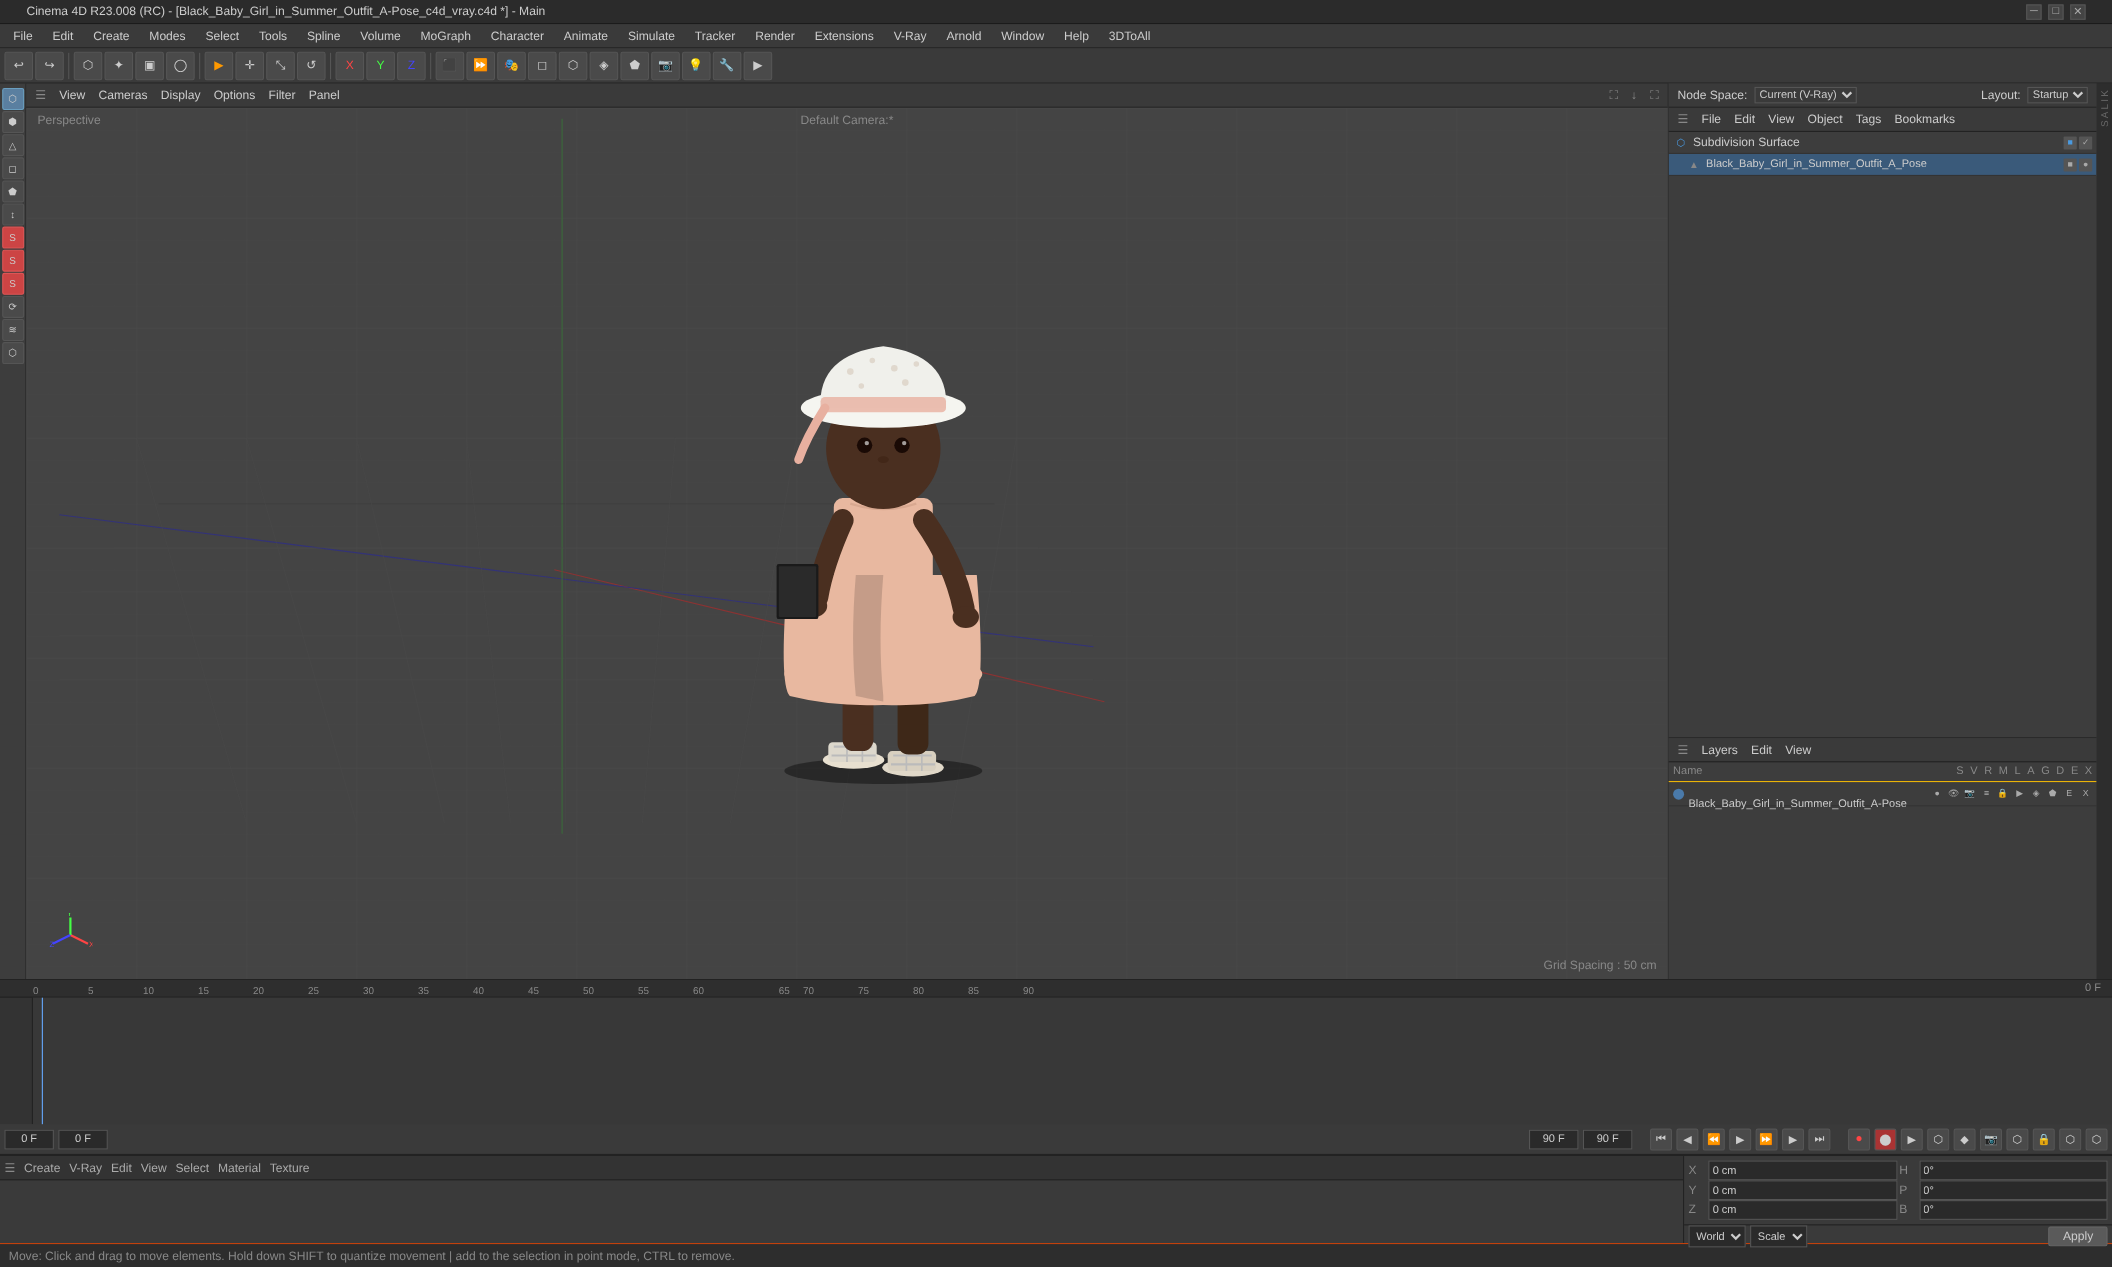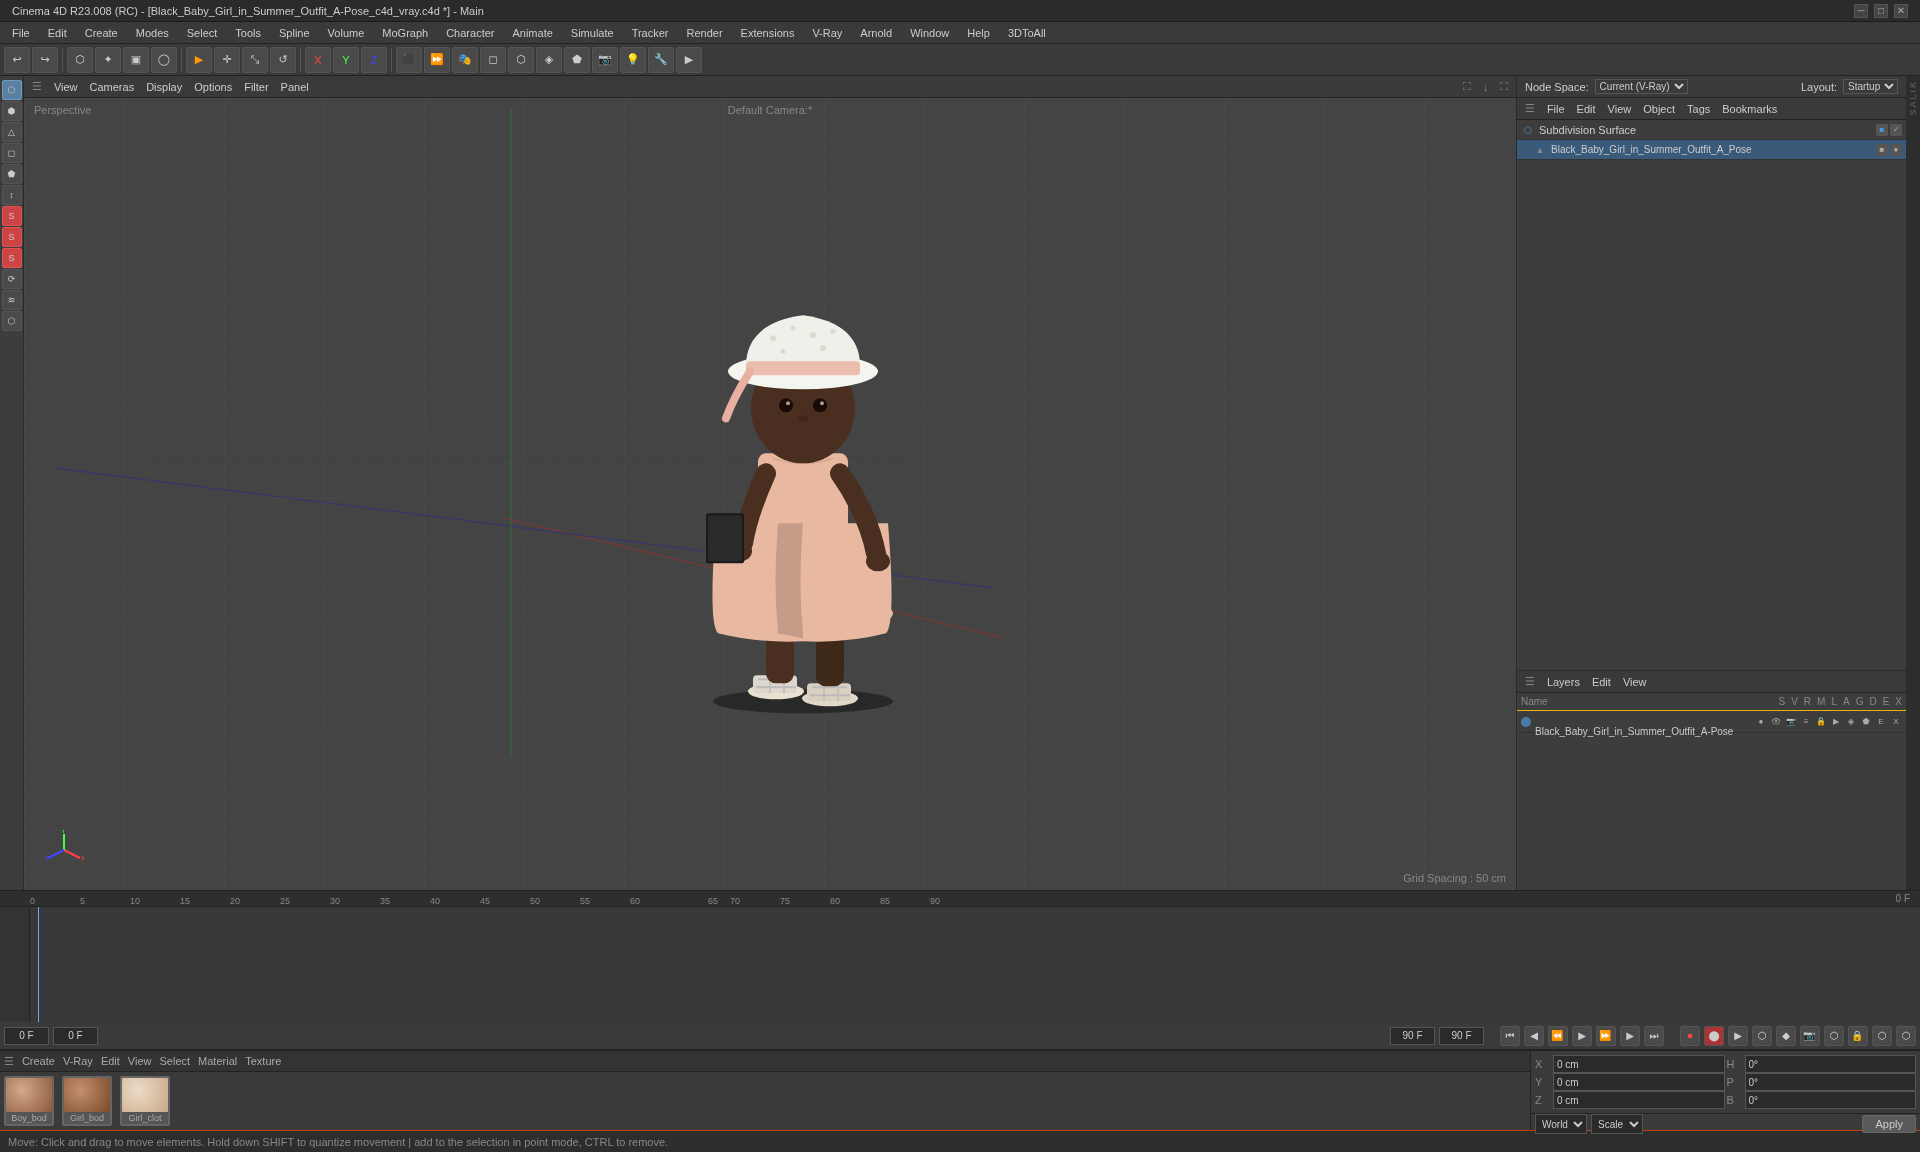--- a/index.html
+++ b/index.html
@@ -14,21 +14,21 @@
       user-select: none;
     }
 
     
     #title-bar {
       height: 22px;
       background: #2b2b2b;
       display: flex;
       align-items: center;
       justify-content: space-between;
-      padding: 0 12px;
+      padding: 0 24px;
       border-bottom: 1px solid #1a1a1a;
     }
     #title-bar .title-text { font-size: 11px; color: #ccc; }
     #title-bar .window-controls { display: flex; gap: 6px; }
     #title-bar .window-controls span {
       width: 14px; height: 14px;
       display: flex; align-items: center; justify-content: center;
       font-size: 10px; cursor: pointer; color: #aaa;
       border: 1px solid #555; background: #444;
     }
@@ -926,37 +926,20 @@
     <div id="bottom-toolbar">
       <span style="color:#888;">☰</span>
       <span class="bottom-tb-btn">Create</span>
       <span class="bottom-tb-btn">V-Ray</span>
       <span class="bottom-tb-btn">Edit</span>
       <span class="bottom-tb-btn">View</span>
       <span class="bottom-tb-btn">Select</span>
       <span class="bottom-tb-btn">Material</span>
       <span class="bottom-tb-btn">Texture</span>
     </div>
-    <div id="material-area">
-
-      <div class="material-swatch">
-        <div class="material-swatch-img" style="background: radial-gradient(circle at 35% 35%, #d4a88a, #8a5a3a);"></div>
-        <div class="material-swatch-label">Boy_bod</div>
-      </div>
-
-      <div class="material-swatch">
-        <div class="material-swatch-img" style="background: radial-gradient(circle at 35% 35%, #c49070, #7a4a28);"></div>
-        <div class="material-swatch-label">Girl_bod</div>
-      </div>
-
-      <div class="material-swatch">
-        <div class="material-swatch-img" style="background: radial-gradient(circle at 35% 35%, #eddcc8, #c8a888);"></div>
-        <div class="material-swatch-label">Girl_clot</div>
-      </div>
-    </div>
   </div>
 
   <div id="bottom-right">
     <div id="coordinates-area">
 
       <div>
         <div class="coord-row">
           <span class="coord-label">X</span>
           <input class="coord-input" value="0 cm" style="">
         </div>

